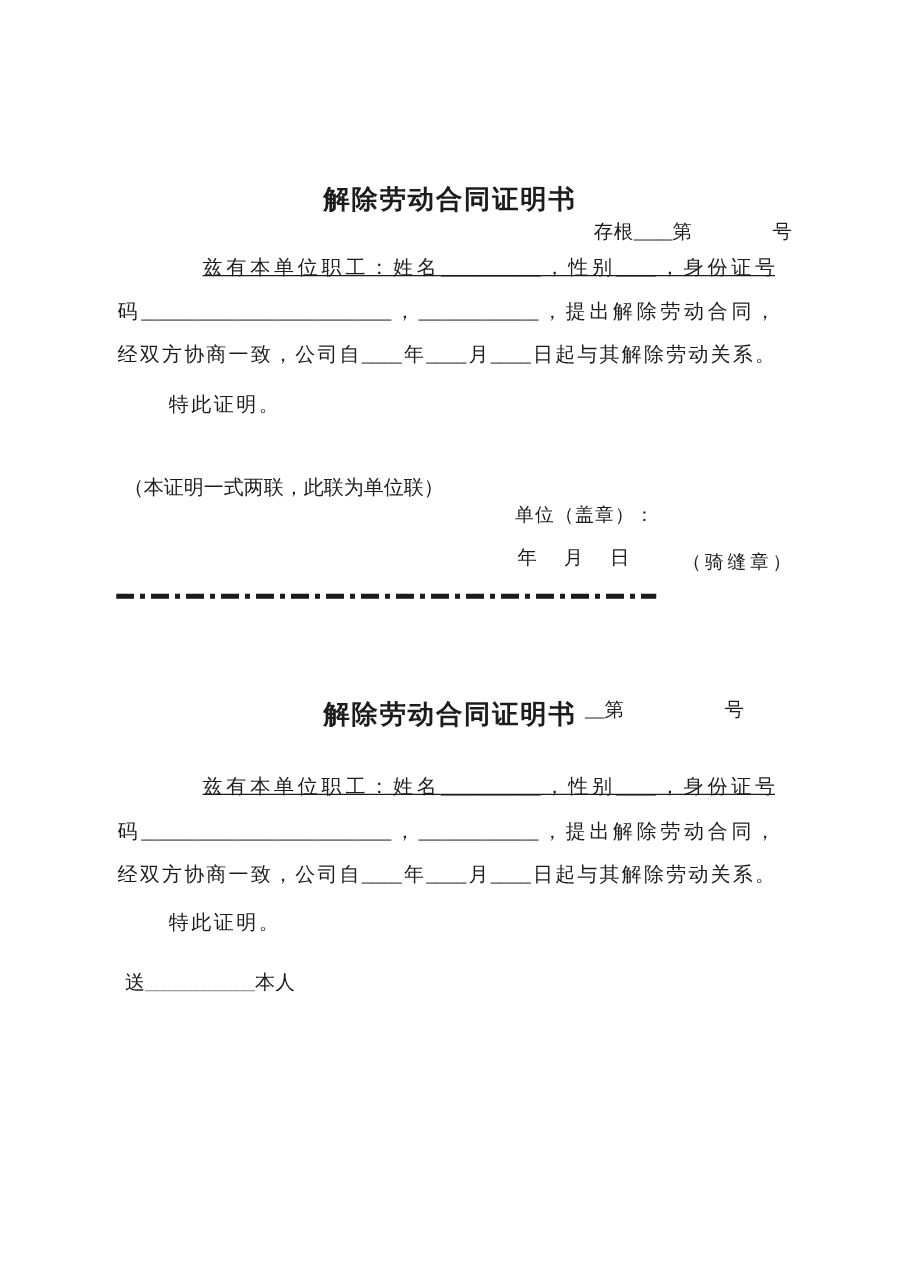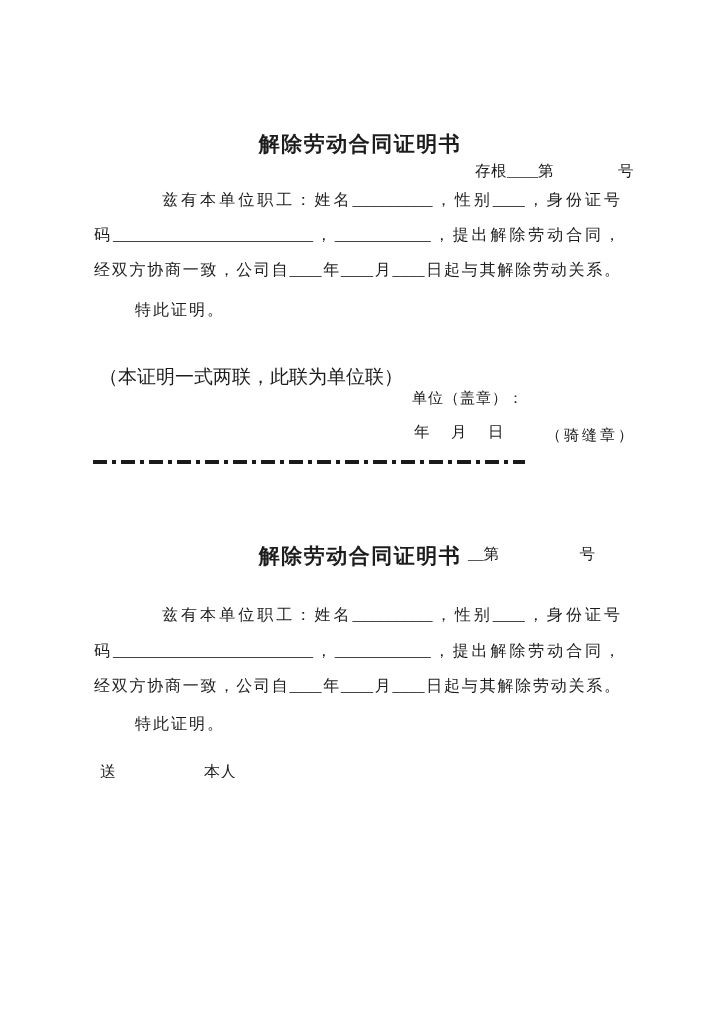--- a/index.html
+++ b/index.html
@@ -4,40 +4,41 @@
 <style>
   html,body{margin:0;padding:0;}
   body{background:#ffffff;}
   .page{
     position:relative;
     width:720px;height:778px;
     background:#ffffff;
     font-family:"Liberation Serif","DejaVu Serif",serif;
     color:#1c1c1c;
     overflow:hidden;
+    margin-top:15px;
   }
   .abs{position:absolute;line-height:1.2;white-space:pre;}
   .doc-title{
     left:0;right:0;text-align:center;
     font-size:21px;font-weight:bold;letter-spacing:1.5px;
     white-space:normal;
   }
   .serial{font-size:15.5px;letter-spacing:0.5px;text-align:center;}
   .bodyline{
     left:94px;right:100px;
     font-size:16px;
     text-align:justify;
     text-align-last:justify;
     text-justify:inter-ideograph;
     white-space:normal;
   }
-  .indent1{padding-left:68px;}
+  .indent1{padding-left:68px;text-decoration:underline;}
   .plainline{font-size:16px;}
   .blank{letter-spacing:0;word-spacing:0;}
-  .note{font-size:19px;}
+  .note{font-size:16px;}
   .seal{font-size:15px;letter-spacing:1px;}
   .ymd{font-size:15.5px;}
   .qfz{font-size:15px;letter-spacing:3px;}
   .cutline{
     left:93px;width:432px;height:4px;
     background:repeating-linear-gradient(to right,
       #1a1a1a 0 14px, transparent 14px 19px,
       #1a1a1a 19px 23px, transparent 23px 28px);
   }
 </style>

